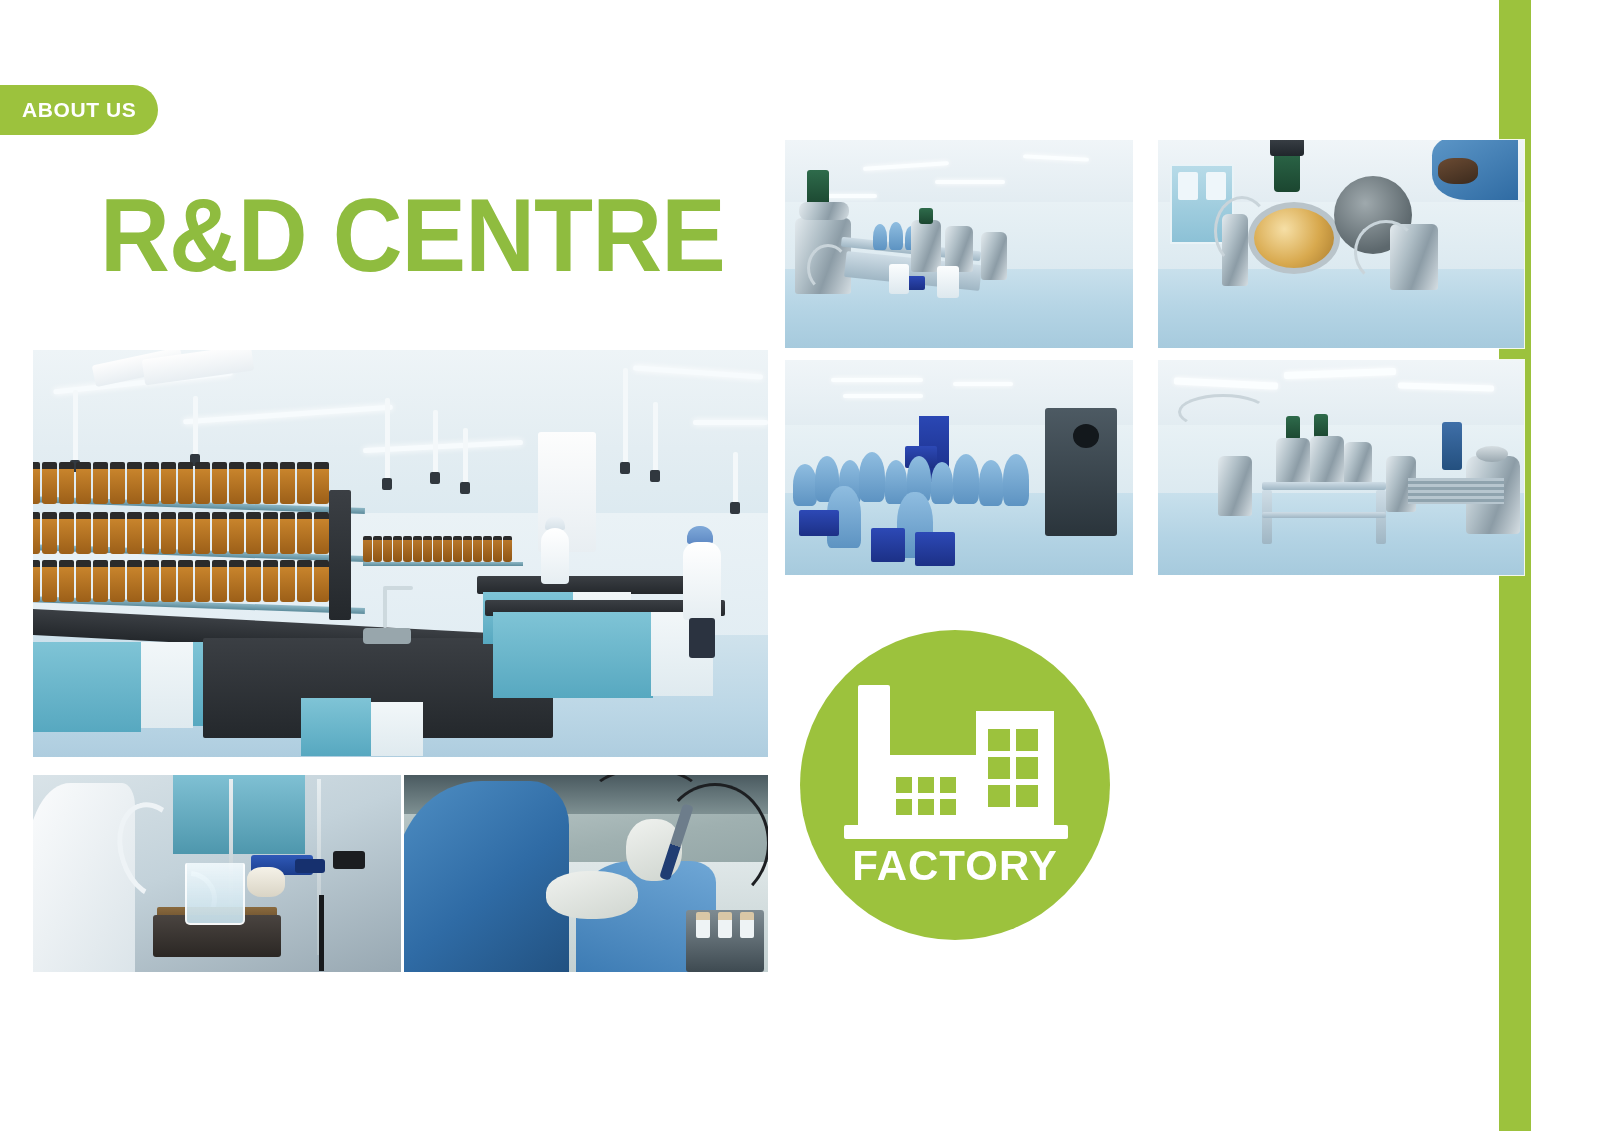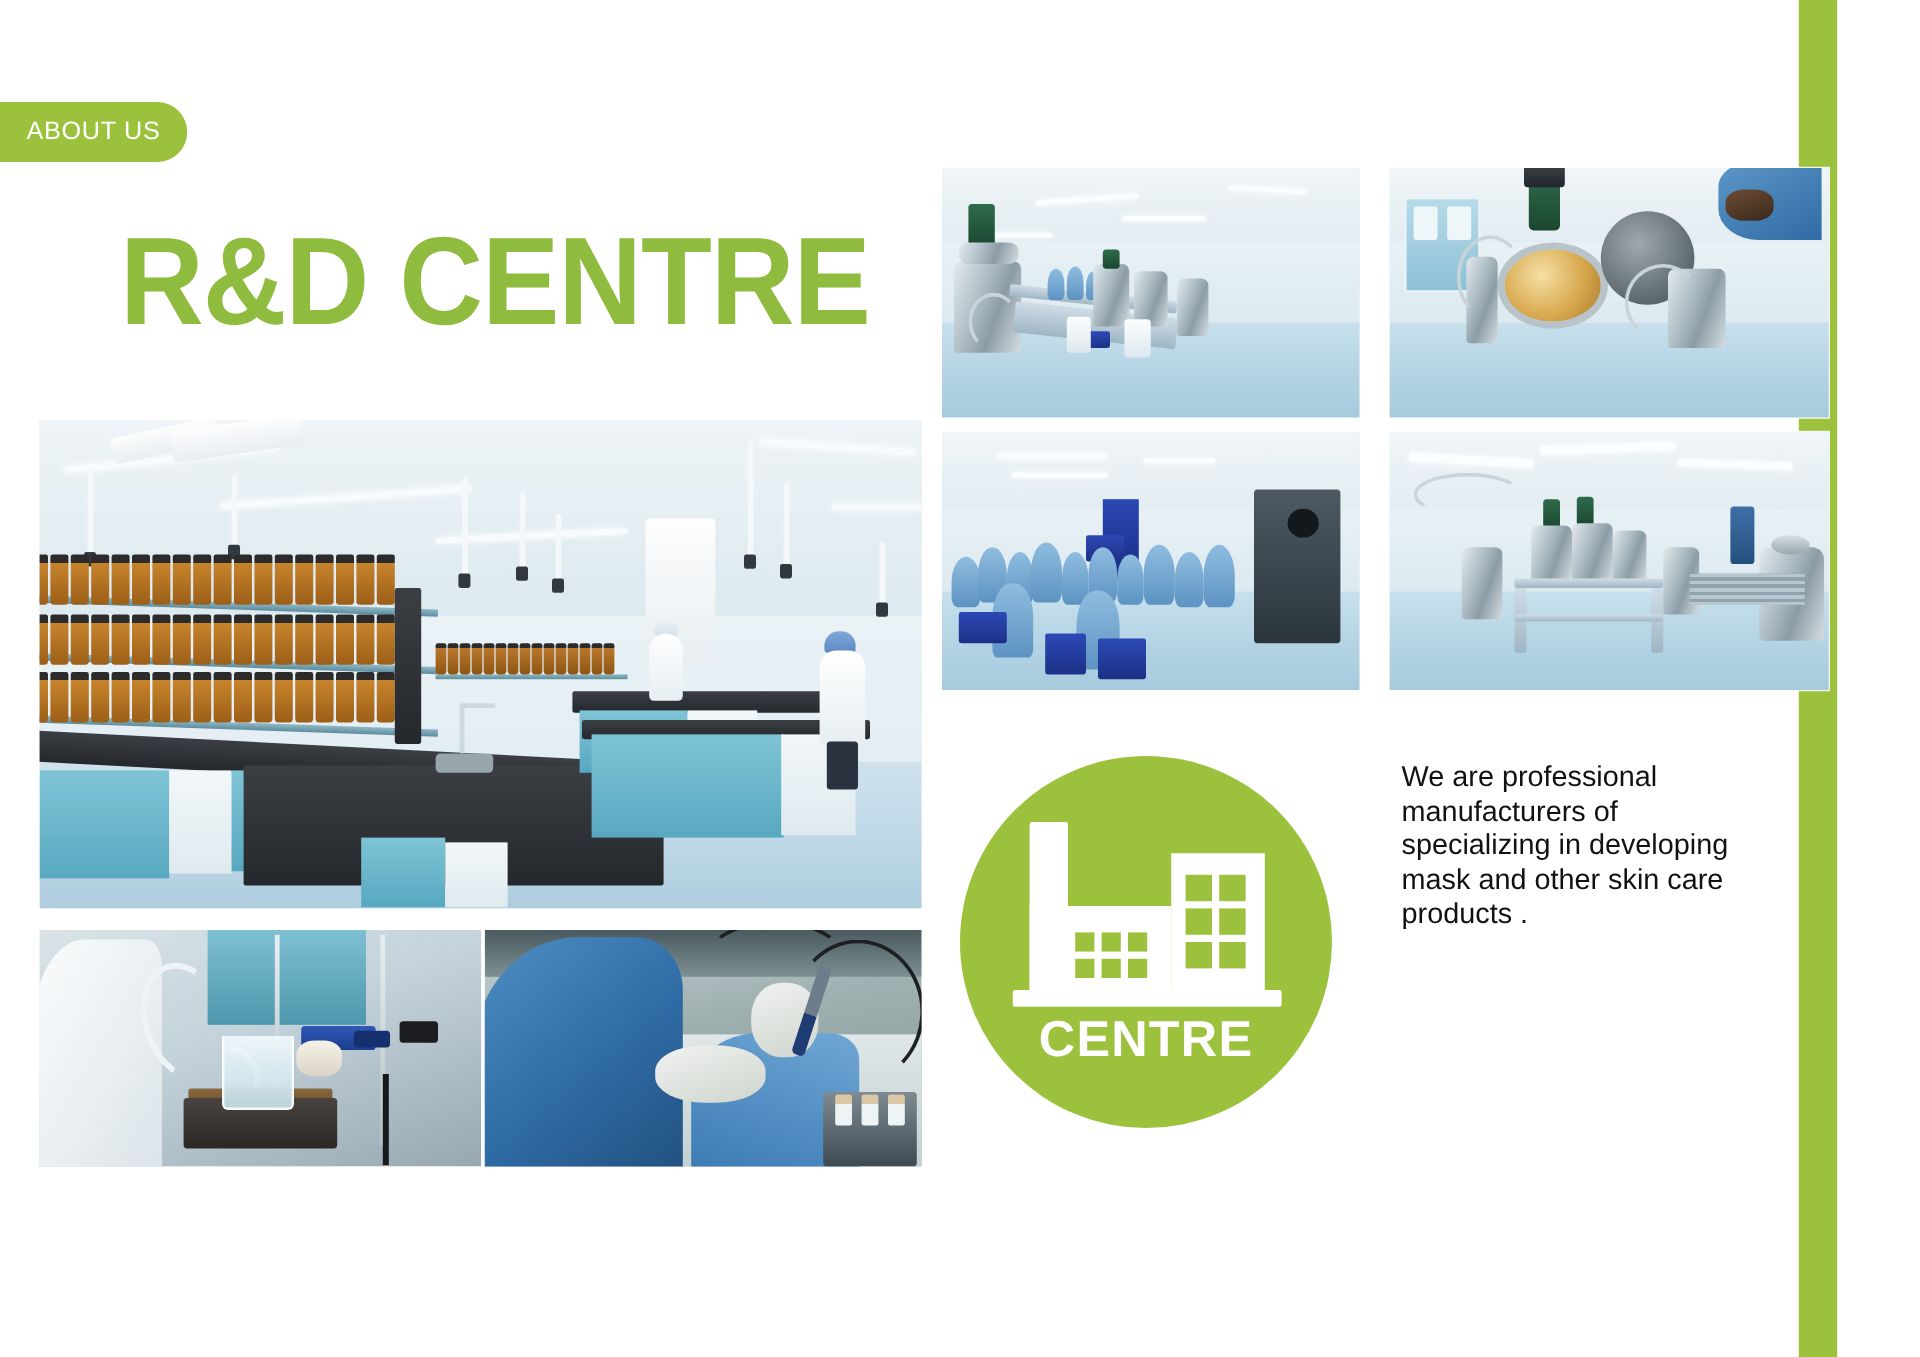--- a/index.html
+++ b/index.html
@@ -20,21 +20,21 @@
 
   
   .about-tag {
     position:absolute; left:-14px; top:85px;
     height:50px; padding:0 22px 0 36px;
     background:#9cc23d;
     border-radius:0 26px 26px 0;
     display:flex; align-items:center;
   }
   .about-tag span {
-    color:#ffffff; font-size:21px; font-weight:normal;
+    color:#ffffff; font-size:21px; font-weight:bold;
     letter-spacing:0.6px;
   }
 
   
   .main-title {
     position:absolute; left:100px; top:183px;
     font-size:104px; line-height:104px;
     font-weight:bold;
     color:#8fbc3f;
     letter-spacing:-1px;
@@ -608,20 +608,19 @@
       <div class="win" style="left:92px;  top:114px; width:16px; height:16px;"></div>
 
       <div class="win" style="left:140px; top:44px;  width:22px; height:22px;"></div>
       <div class="win" style="left:168px; top:44px;  width:22px; height:22px;"></div>
       <div class="win" style="left:140px; top:72px;  width:22px; height:22px;"></div>
       <div class="win" style="left:168px; top:72px;  width:22px; height:22px;"></div>
       <div class="win" style="left:140px; top:100px; width:22px; height:22px;"></div>
       <div class="win" style="left:168px; top:100px; width:22px; height:22px;"></div>
       <div class="base"></div>
     </div>
-    <div class="factory-label">CENTRE</div>
+    <div class="factory-label">FACTORY</div>
   </div>
 
   <div class="copy">
-    <p>We are professional manufacturers of specializing in developing mask and other skin care products .</p>
   </div>
 
 </div>
 
 </body></html>

